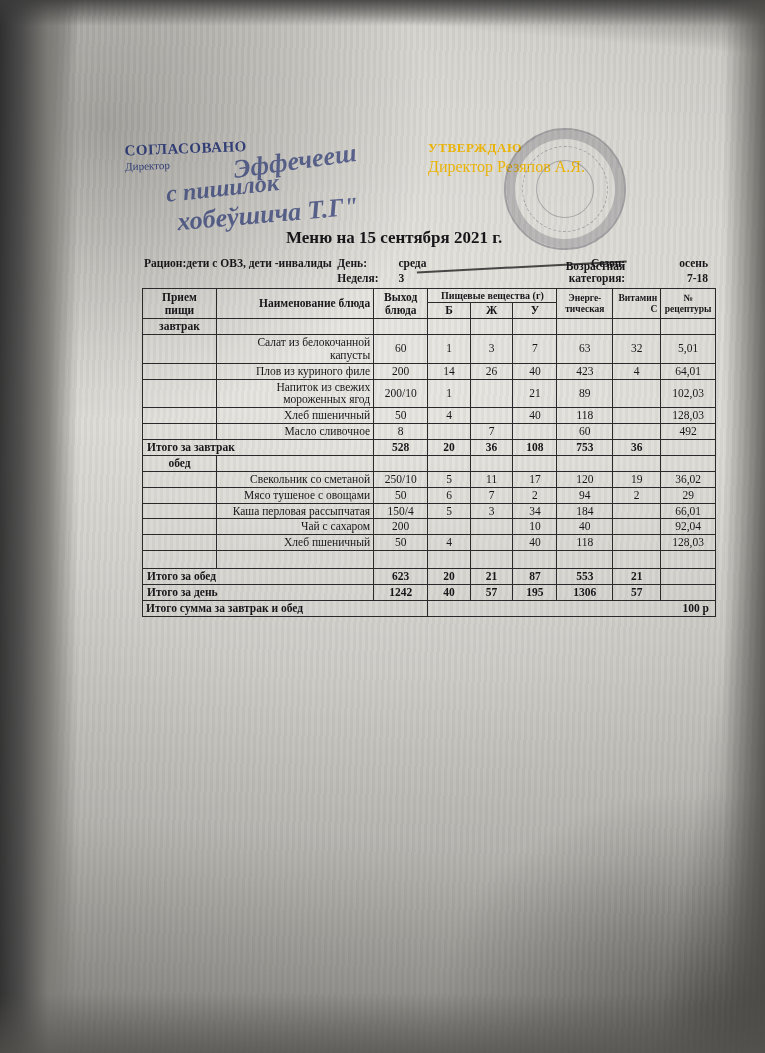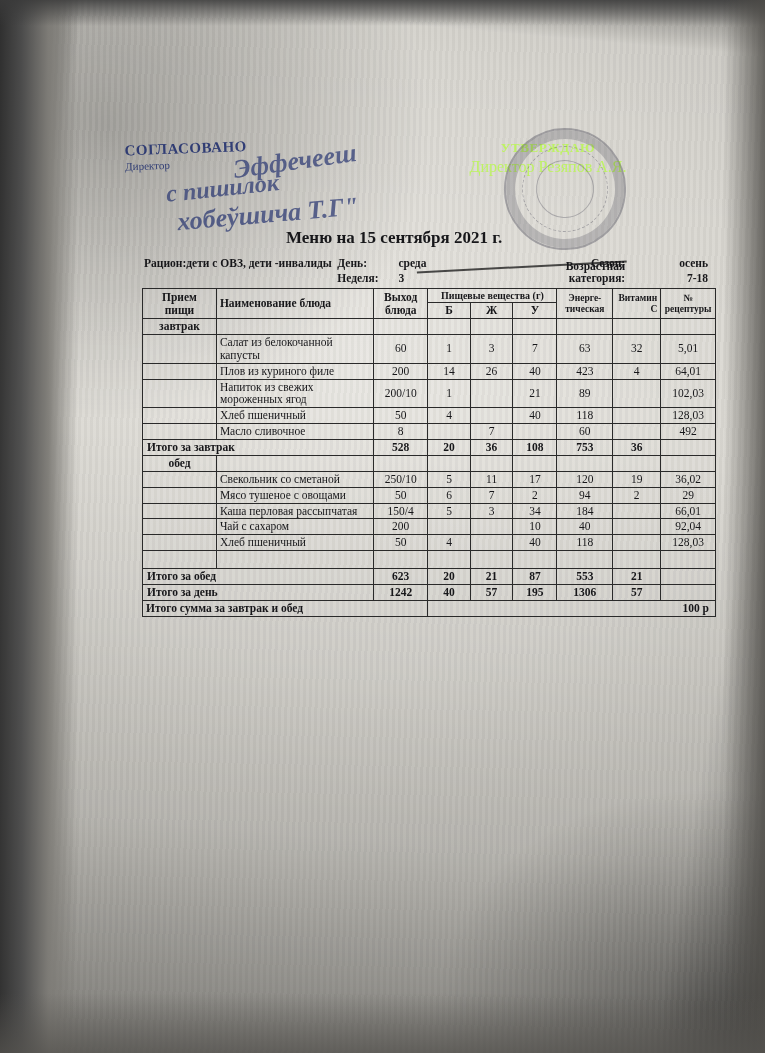--- a/index.html
+++ b/index.html
@@ -83,22 +83,22 @@
     font-style: italic;
     font-weight: bold;
     color:#22306e;
     opacity:.8;
   }
   .scr1{ position:absolute; left:108px; top:10px; font-size:26px; transform: rotate(-6deg); }
   .scr2{ position:absolute; left:40px; top:36px; font-size:24px; transform: rotate(-4deg); }
   .scr3{ position:absolute; left:50px; top:62px; font-size:26px; transform: rotate(-3deg); }
 
   .stamp-right{
-    position:absolute; right:48px; top:20px; width:240px; text-align:center;
-    color:#bef264;
+    position:absolute; right:48px; top:20px; width:240px; 
+    color:#eab308;
   }
   .stamp-right .appr{ font-size:13px; font-weight:bold; letter-spacing:.6px; }
   .stamp-right .post{ font-size:16px; margin-top:2px; }
   .round-stamp{
     position:absolute; right:42px; top:-12px;
     width:118px; height:118px; border-radius:50%;
     border:2px solid rgba(40,40,60,.55);
     box-shadow: inset 0 0 0 7px rgba(255,255,255,0), inset 0 0 0 9px rgba(40,40,60,.35);
     opacity:.6;
     transform: rotate(6deg);
@@ -147,21 +147,21 @@
     background: rgba(255,255,255,0.07);
   }
   table.menu th, table.menu td{
     border:1px solid #2a2a2a;
     padding:1px 3px;
     line-height:1.12;
     vertical-align:middle;
   }
   th{ font-weight:bold; text-align:center; }
   .c-pr{ width:76px; }
-  .c-name{ width:176px; text-align:left; }
+  .c-name{ width:176px; text-align:right; }
   .c-out{ width:52px; text-align:center; }
   .c-b, .c-zh, .c-u{ width:44px; text-align:center; }
   .c-en{ width:52px; text-align:center; }
   .c-vit{ width:42px; text-align:right;margin-left:7px; }
   .c-rec{ width:48px; text-align:center; }
 
   .hdr-small{ font-size:10px; }
   .hdr-tiny{ font-size:9.5px; }
 
   .meal-label{

